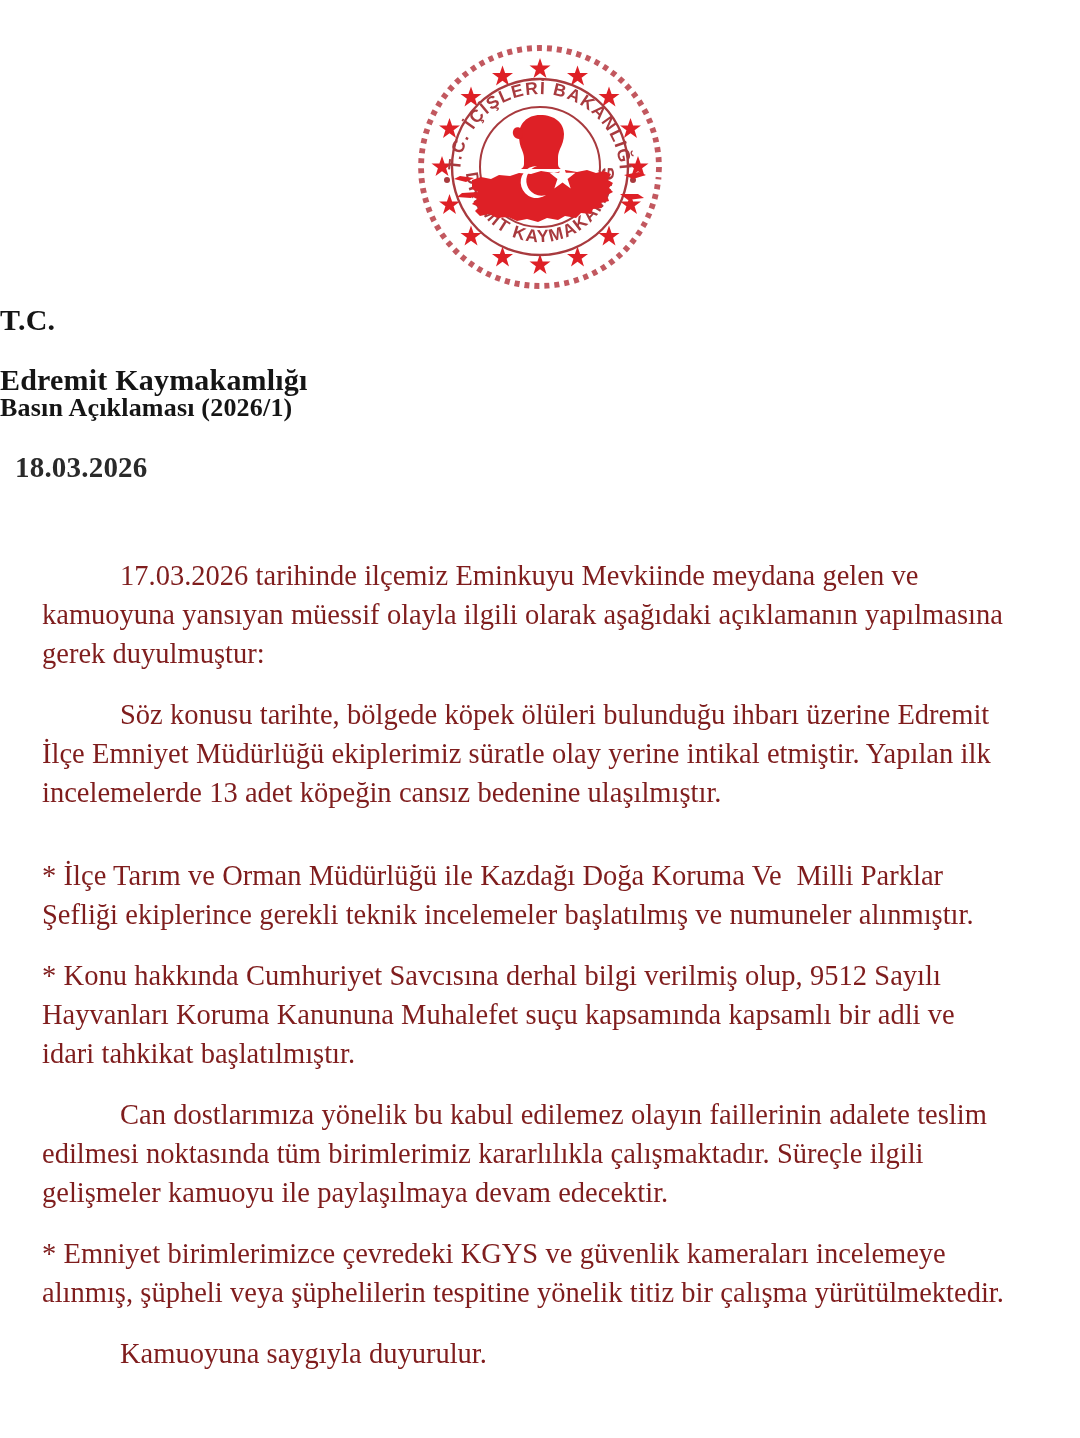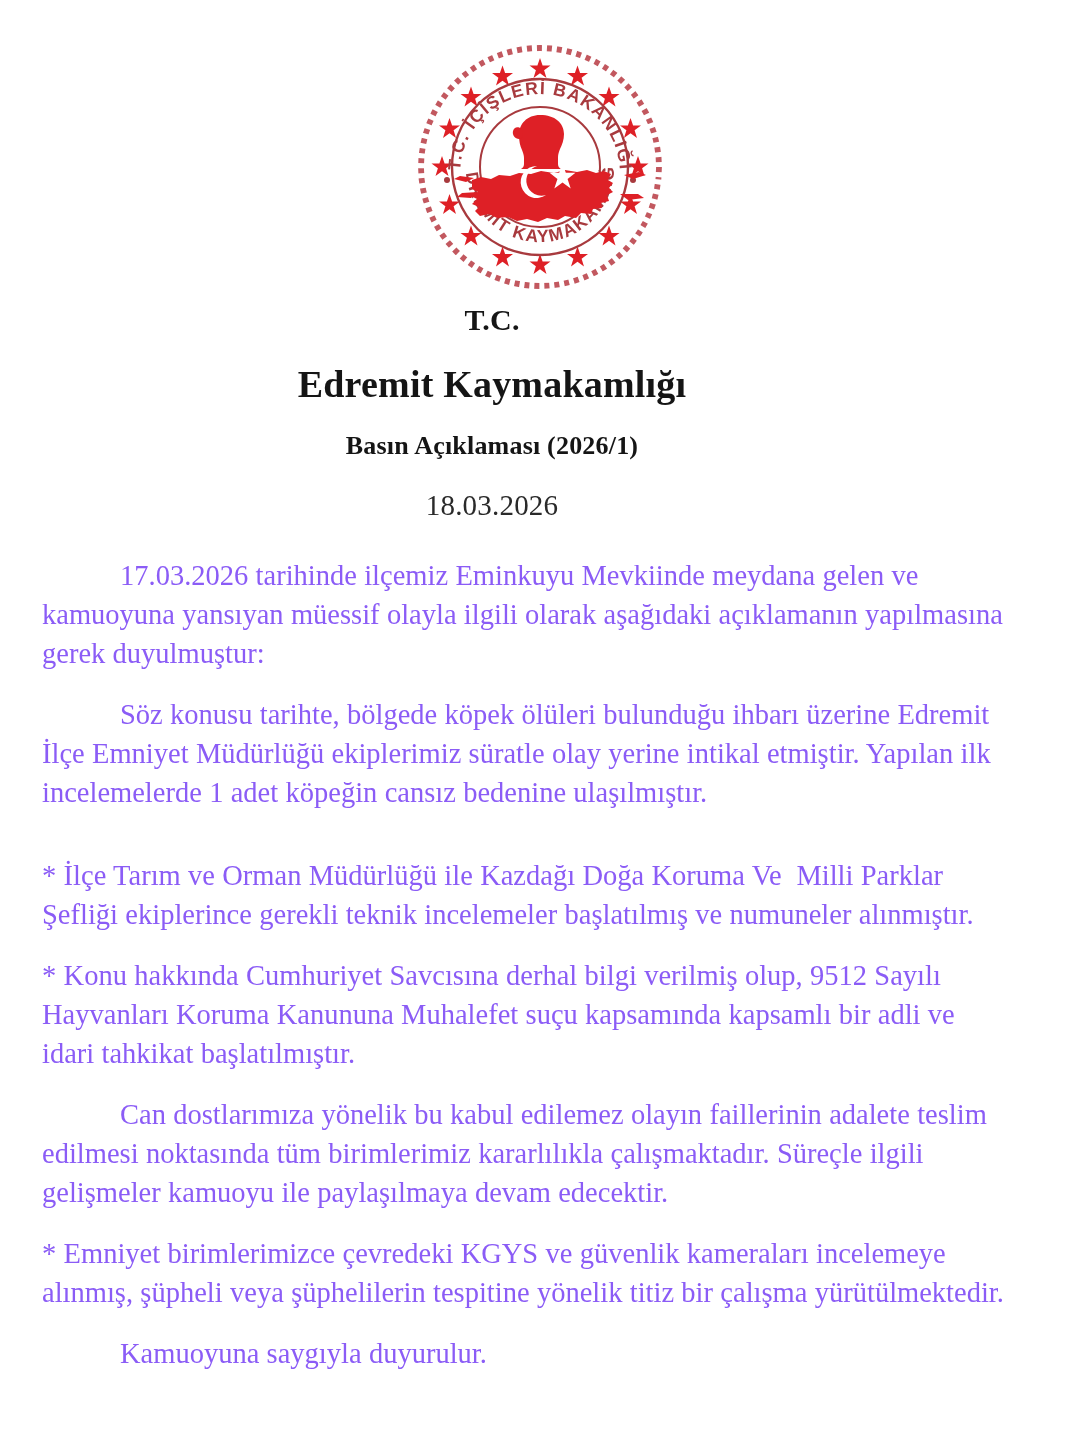--- a/index.html
+++ b/index.html
@@ -39,43 +39,42 @@
     width: 252px;
     height: 250px;
   }
 
   
   .headings {
     position: absolute;
     left: 0;
     top: 305px;
     width: 984px;
-    text-align: center;
   }
   .head-line {
     font-weight: bold;
     letter-spacing: .2px;
     color: #151515;
   }
   .head-tc      { font-size: 30px; line-height: 1.0; margin-bottom: 30px; }
-  .head-office  { font-size: 38px; line-height: 1.0; margin-bottom: 30px; }
+  .head-office  { font-size: 30px; line-height: 1.0; }
   .head-title   { font-size: 26px; line-height: 1.0; margin-bottom: 32px; }
-  .head-date    { font-size: 29px; line-height: 1.0; font-weight: normal; color: #2a2a2a; }
+  .head-date    { font-size: 29px; line-height: 1.0; font-weight: bold; color: #2a2a2a; margin-left: 15px; }
 
   
   .body-copy {
     position: absolute;
     left: 42px;
     top: 556px;
     width: 962px;
   }
   .para {
     font-size: 28.5px;
     line-height: 39px;
-    color: #8b5cf6;
+    color: #7f1d1d;
     margin: 0 0 22px 0;
     text-align: left;
     word-spacing: .2px;
   }
   .para.indent { text-indent: 78px; }
   .para:last-child { margin-bottom: 0; }
   .nbsp-gap { white-space: pre-wrap; margin-top: 44px; }
 </style>
 </head>
 <body>
@@ -174,21 +173,21 @@
   <div class="headings">
     <div class="head-line head-tc">T.C.</div>
     <div class="head-line head-office">Edremit Kaymakamlığı</div>
     <div class="head-line head-title">Basın Açıklaması (2026/1)</div>
     <div class="head-line head-date">18.03.2026</div>
   </div>
 
   <div class="body-copy">
     <p class="para indent">17.03.2026 tarihinde ilçemiz Eminkuyu Mevkiinde meydana gelen ve kamuoyuna yansıyan müessif olayla ilgili olarak aşağıdaki açıklamanın yapılmasına gerek duyulmuştur:</p>
 
-    <p class="para indent">Söz konusu tarihte, bölgede köpek ölüleri bulunduğu ihbarı üzerine Edremit İlçe Emniyet Müdürlüğü ekiplerimiz süratle olay yerine intikal etmiştir. Yapılan ilk incelemelerde 1 adet köpeğin cansız bedenine ulaşılmıştır.</p>
+    <p class="para indent">Söz konusu tarihte, bölgede köpek ölüleri bulunduğu ihbarı üzerine Edremit İlçe Emniyet Müdürlüğü ekiplerimiz süratle olay yerine intikal etmiştir. Yapılan ilk incelemelerde 13 adet köpeğin cansız bedenine ulaşılmıştır.</p>
 
 
     <p class="para nbsp-gap">* İlçe Tarım ve Orman Müdürlüğü ile Kazdağı Doğa Koruma Ve  Milli Parklar Şefliği ekiplerince gerekli teknik incelemeler başlatılmış ve numuneler alınmıştır.</p>
 
     <p class="para">* Konu hakkında Cumhuriyet Savcısına derhal bilgi verilmiş olup, 9512 Sayılı Hayvanları Koruma Kanununa Muhalefet suçu kapsamında kapsamlı bir adli ve idari tahkikat başlatılmıştır.</p>
 
     <p class="para indent">Can dostlarımıza yönelik bu kabul edilemez olayın faillerinin adalete teslim edilmesi noktasında tüm birimlerimiz kararlılıkla çalışmaktadır. Süreçle ilgili gelişmeler kamuoyu ile paylaşılmaya devam edecektir.</p>
 
     <p class="para">* Emniyet birimlerimizce çevredeki KGYS ve güvenlik kameraları incelemeye alınmış, şüpheli veya şüphelilerin tespitine yönelik titiz bir çalışma yürütülmektedir.</p>
 

